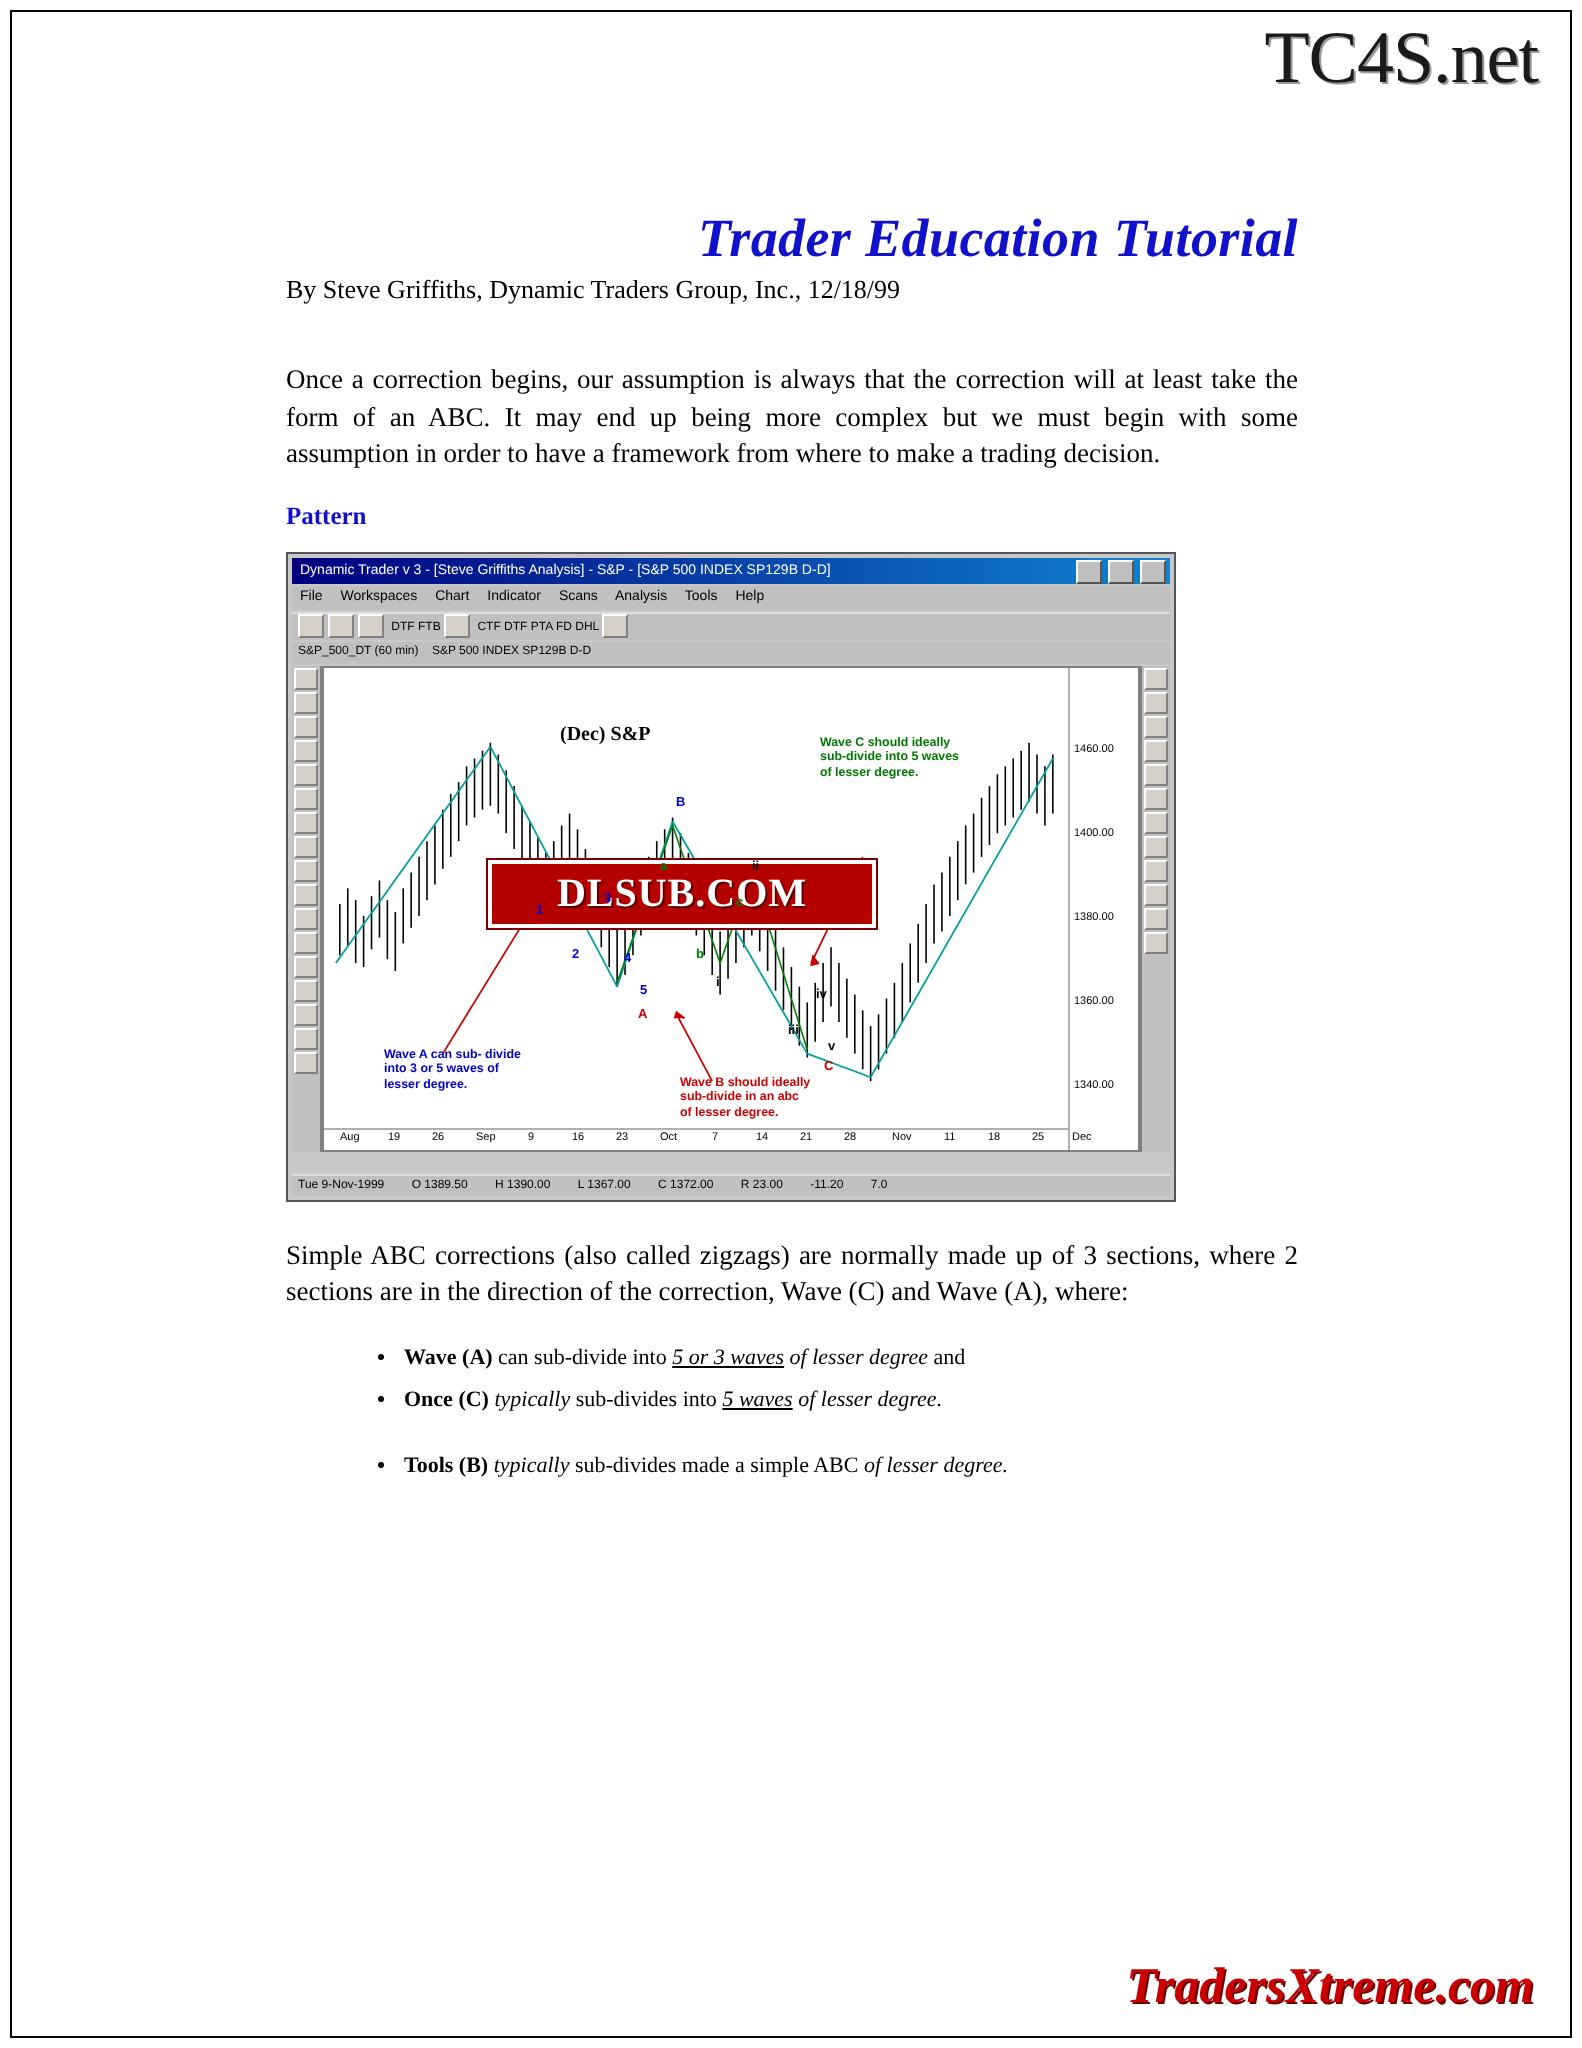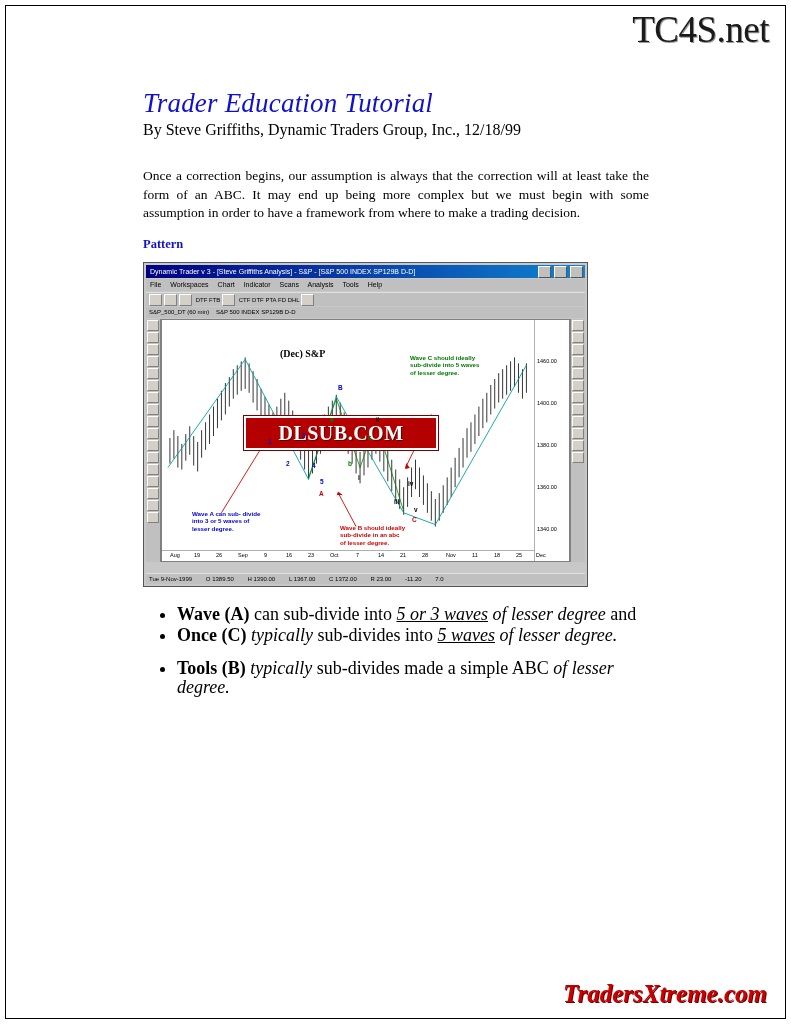--- a/index.html
+++ b/index.html
@@ -41,28 +41,29 @@
   .doc {
     position: absolute;
     left: 143px;
     top: 88px;
     width: 506px;
   }
 
   h1.title {
     font-family: "Liberation Serif", serif;
     font-style: italic;
-    font-weight: normal;
+    font-weight: bold;
     font-size: 27px;
     color: #1111cc;
-    margin: 0 0 2px 0;
+    margin: 16px 0 2px 0;
     letter-spacing: 0.2px;
+    text-align: right;
   }
   .byline {
-    font-size: 16px;
+    font-size: 13px;
     margin: 0 0 28px 0;
     color: #000;
   }
 
   h2.section {
     font-family: "Liberation Serif", serif;
     font-weight: bold;
     font-size: 14.5px;
     color: #1111cc;
     margin: 0 0 14px 0;
@@ -81,23 +82,24 @@
     font-size: 12.5px;
     color: #1111cc;
     margin: 12px 0 2px 0;
   }
 
   ul.bullets {
     margin: 6px 0 14px 0;
     padding-left: 34px;
   }
   ul.bullets li {
-    font-size: 18px;
+    font-size: 11px;
     line-height: 19px;
     margin-bottom: 2px;
+    margin-left: 25px;
   }
   .b { font-weight: bold; }
   .i { font-style: italic; }
   .u { text-decoration: underline; }
 
   
   .shot {
     position: relative;
     width: 445px;
     height: 325px;
@@ -572,20 +574,21 @@
       <span>O 1389.50</span>
       <span>H 1390.00</span>
       <span>L 1367.00</span>
       <span>C 1372.00</span>
       <span>R 23.00</span>
       <span>-11.20</span>
       <span>7.0</span>
     </div>
   </div>
 
+  <p class="body">Simple ABC corrections (also called zigzags) are normally made up of 3 sections, where 2 sections are in the direction of the correction, Wave (C) and Wave (A), where:</p>
 
   <ul class="bullets">
     <li><span class="b">Wave (A)</span><span> can sub-divide into </span><span class="u i">5 or 3 waves</span><span class="i"> of lesser degree</span><span> and</span></li>
     <li><span class="b">Once (C)</span><span> </span><span class="i">typically</span><span> sub-divides into </span><span class="u i">5 waves</span><span class="i"> of lesser degree.</span></li>
   </ul>
 
 
   <ul class="bullets">
     <li><span class="b">Tools (B)</span>&nbsp;<span class="i">typically</span><span> sub-divides made a simple ABC </span><span class="i">of lesser degree.</span></li>
   </ul>

